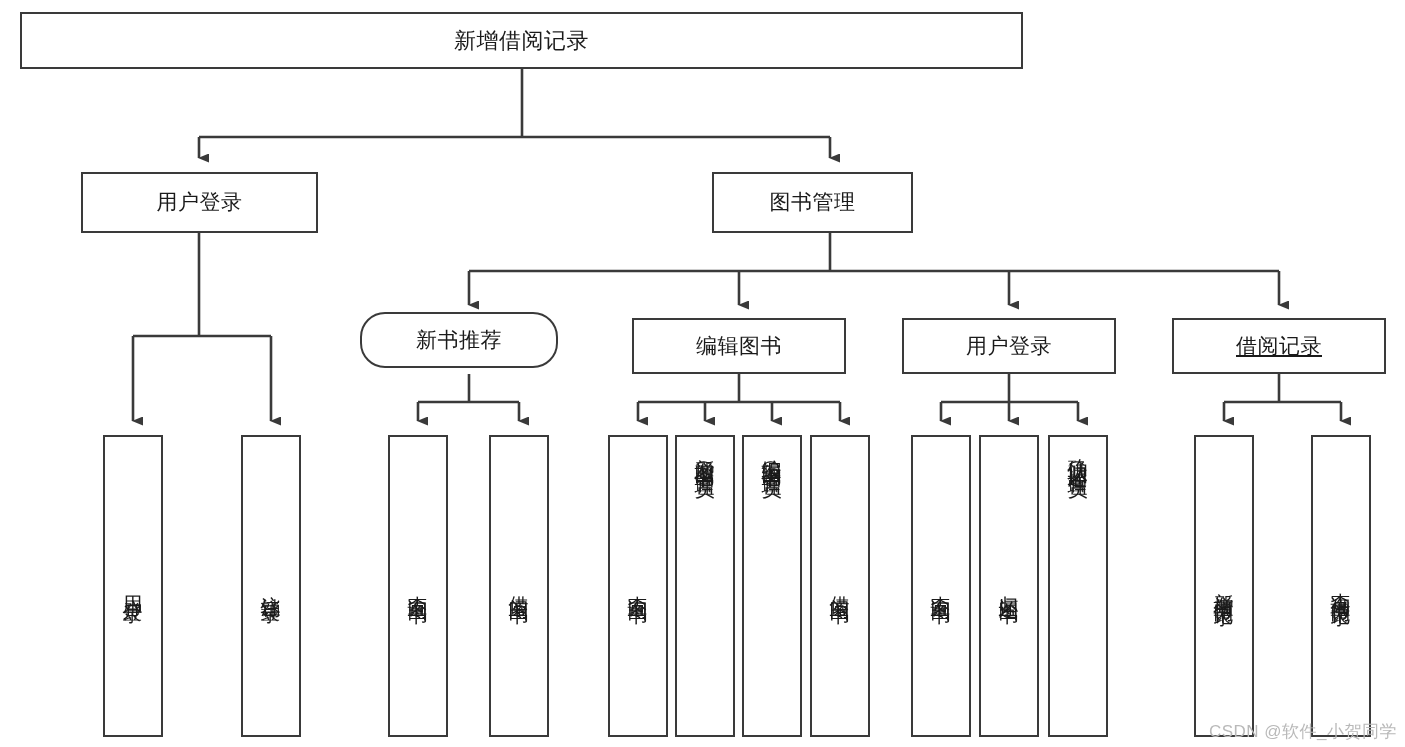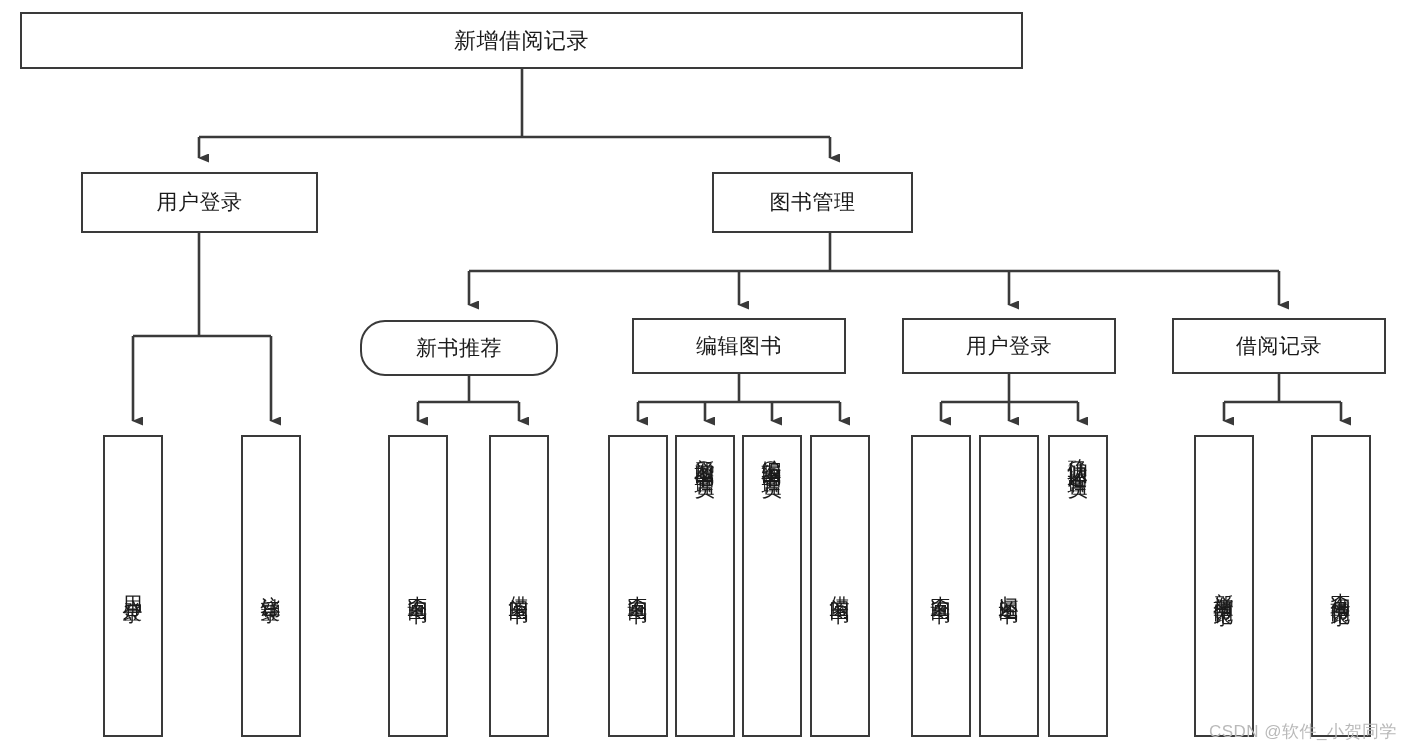--- a/index.html
+++ b/index.html
@@ -135,30 +135,30 @@
     <span class="lbl">新增借阅记录</span>
   </div>
 
   <div class="node h-node" style="left:81px; top:172px; width:237px; height:61px;">
     <span class="lbl">用户登录</span>
   </div>
   <div class="node h-node" style="left:712px; top:172px; width:201px; height:61px;">
     <span class="lbl">图书管理</span>
   </div>
 
-  <div class="node h-node" style="left:360px; top:320px; width:198px; height:56px;border-radius:25px;">
+  <div class="node h-node" style="left:360px; top:312px; width:198px; height:56px;border-radius:25px;">
     <span class="lbl">新书推荐</span>
   </div>
   <div class="node h-node" style="left:632px; top:318px; width:214px; height:56px;">
     <span class="lbl">编辑图书</span>
   </div>
   <div class="node h-node" style="left:902px; top:318px; width:214px; height:56px;">
     <span class="lbl">用户登录</span>
   </div>
-  <div class="node h-node" style="left:1172px; top:318px; width:214px; height:56px;">
+  <div class="node h-node" style="left:1172px; top:318px; width:214px; height:56px;text-decoration:underline;">
     <span class="lbl">借阅记录</span>
   </div>
 
   <div class="node v-node center-text" style="left:103px; top:435px; width:60px; height:302px;">
     <span class="lbl">用户登录</span>
   </div>
   <div class="node v-node center-text" style="left:241px; top:435px; width:60px; height:302px;">
     <span class="lbl">注销登录</span>
   </div>
 

